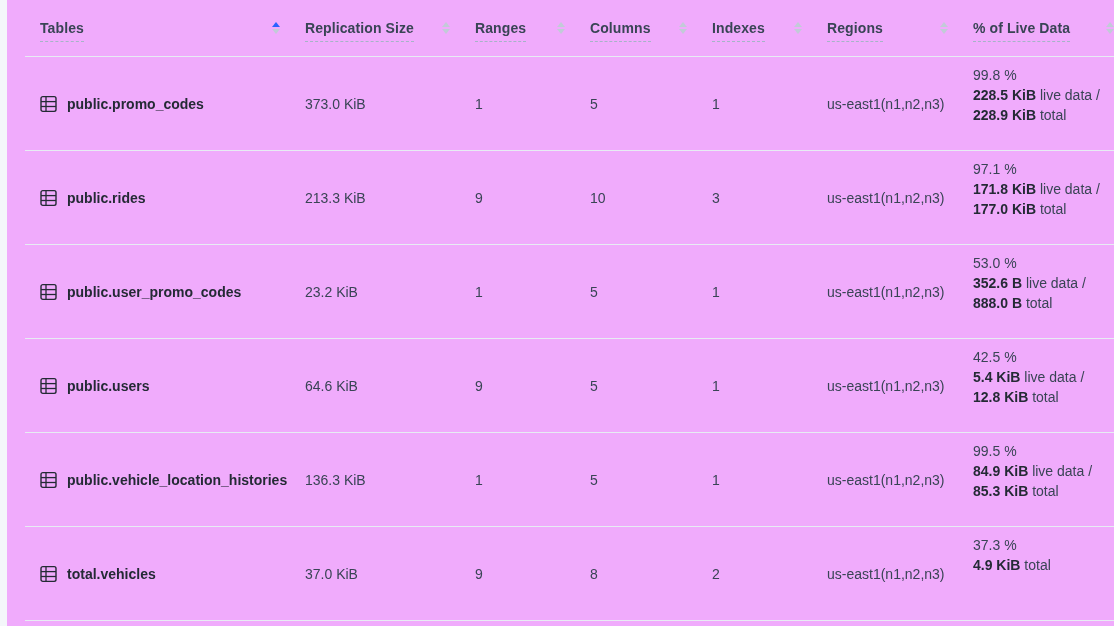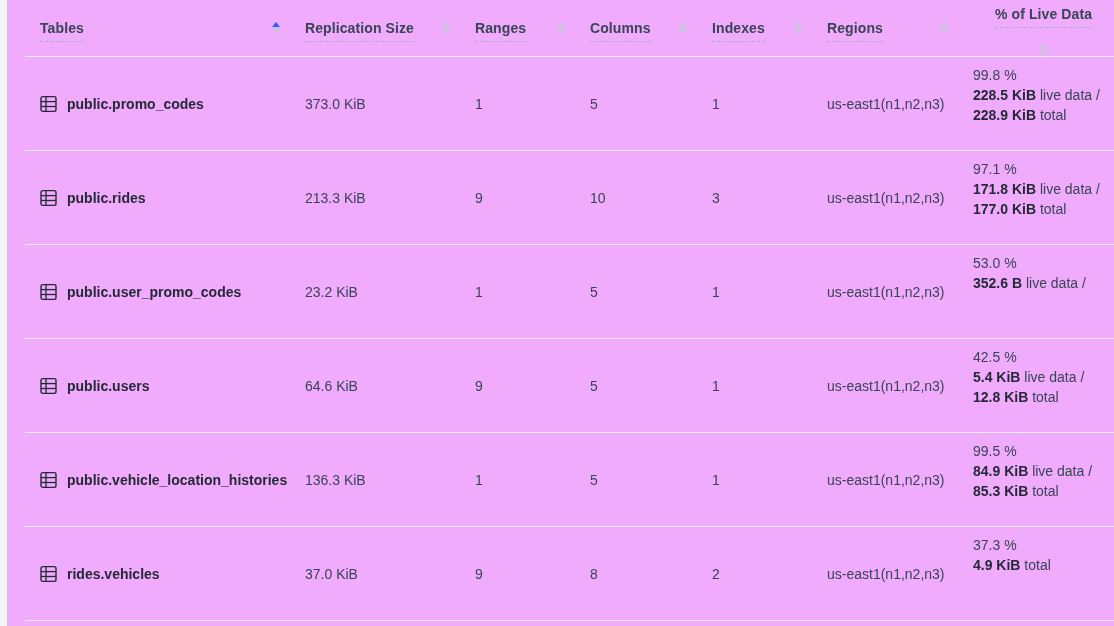--- a/index.html
+++ b/index.html
@@ -35,21 +35,21 @@
 
   
   .th {
     display: flex;
     align-items: center;
     justify-content: space-between;
     height: 100%;
     padding-right: 25px;
     cursor: pointer;
   }
-  .th.col-6 { padding-right: 0; flex-direction: column; }
+  .th.col-6 { padding-right: 0; }
   .th-label {
     font-weight: 700;
     color: #394455;
     letter-spacing: 0.1px;
     border-bottom: 1px dashed #a6b3c7;
     padding-bottom: 5px;
     margin-top: 6px;
     white-space: nowrap;
   }
   .sort { display: inline-flex; flex-direction: column; align-items: center; }
@@ -189,20 +189,21 @@
       <span class="tname">public.user_promo_codes</span>
     </div>
     <div class="cell col-1">23.2 KiB</div>
     <div class="cell col-2">1</div>
     <div class="cell col-3">5</div>
     <div class="cell col-4">1</div>
     <div class="cell col-5">us-east1(n1,n2,n3)</div>
     <div class="cell col-6 live-cell">
       <div class="live-line">53.0 %</div>
       <div class="live-line"><span class="b">352.6 B</span><span> live data /</span></div>
+      <div class="live-line"><span class="b">888.0 B</span><span> total</span></div>
     </div>
   </div>
       <div class="row">
     <div class="cell col-0 name-cell">
       <span class="ticon">
         <svg width="17" height="18" viewBox="0 0 17 18" fill="none">
           <rect x="1" y="1.6" width="15" height="14.8" rx="1.8" stroke="#242a35" stroke-width="1.4"></rect>
           <line x1="6" y1="1.6" x2="6" y2="16.4" stroke="#242a35" stroke-width="1.3"></line>
           <line x1="1" y1="6.6" x2="16" y2="6.6" stroke="#242a35" stroke-width="1.3"></line>
           <line x1="1" y1="11.5" x2="16" y2="11.5" stroke="#242a35" stroke-width="1.3"></line>
@@ -247,21 +248,21 @@
       <div class="row">
     <div class="cell col-0 name-cell">
       <span class="ticon">
         <svg width="17" height="18" viewBox="0 0 17 18" fill="none">
           <rect x="1" y="1.6" width="15" height="14.8" rx="1.8" stroke="#242a35" stroke-width="1.4"></rect>
           <line x1="6" y1="1.6" x2="6" y2="16.4" stroke="#242a35" stroke-width="1.3"></line>
           <line x1="1" y1="6.6" x2="16" y2="6.6" stroke="#242a35" stroke-width="1.3"></line>
           <line x1="1" y1="11.5" x2="16" y2="11.5" stroke="#242a35" stroke-width="1.3"></line>
         </svg>
       </span>
-      <span class="tname">rides.vehicles</span>
+      <span class="tname">total.vehicles</span>
     </div>
     <div class="cell col-1">37.0 KiB</div>
     <div class="cell col-2">9</div>
     <div class="cell col-3">8</div>
     <div class="cell col-4">2</div>
     <div class="cell col-5">us-east1(n1,n2,n3)</div>
     <div class="cell col-6 live-cell">
       <div class="live-line">37.3 %</div>
       <div class="live-line"><span class="b">4.9 KiB</span><span> total</span></div>
     </div>

